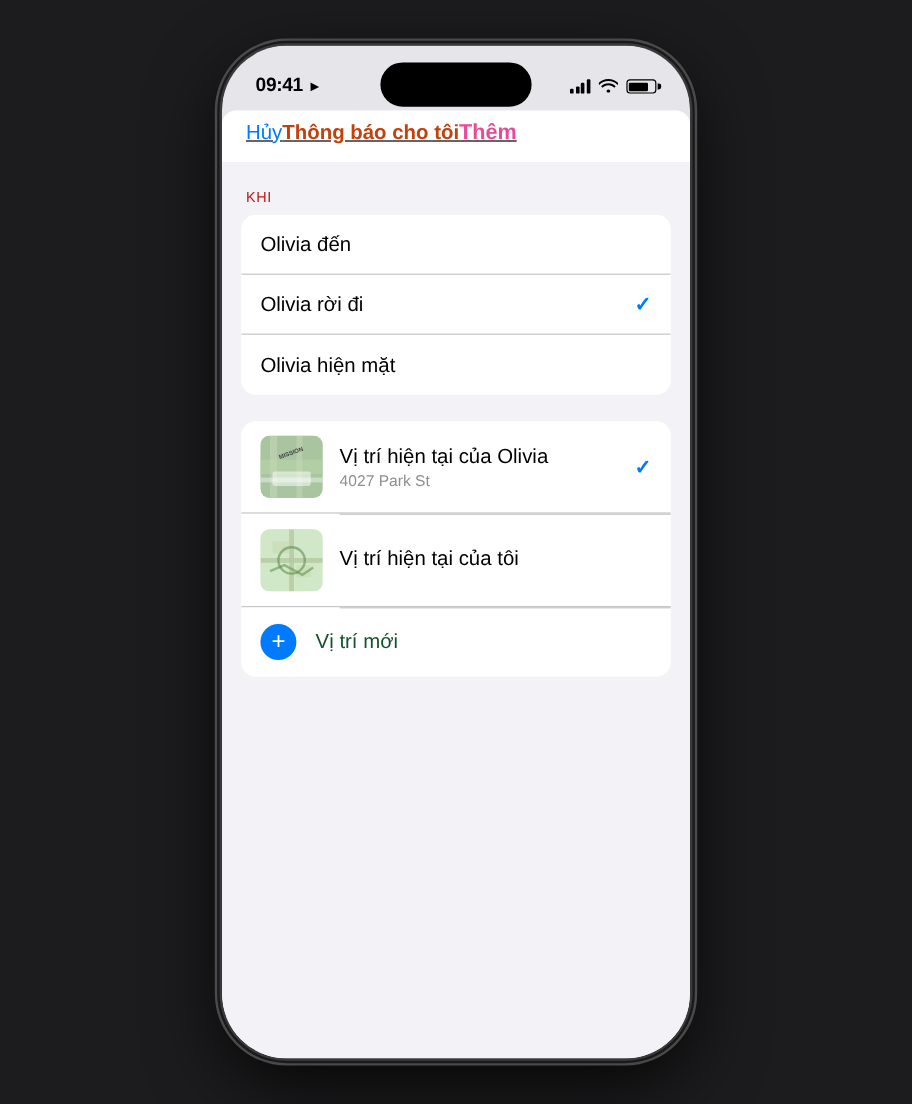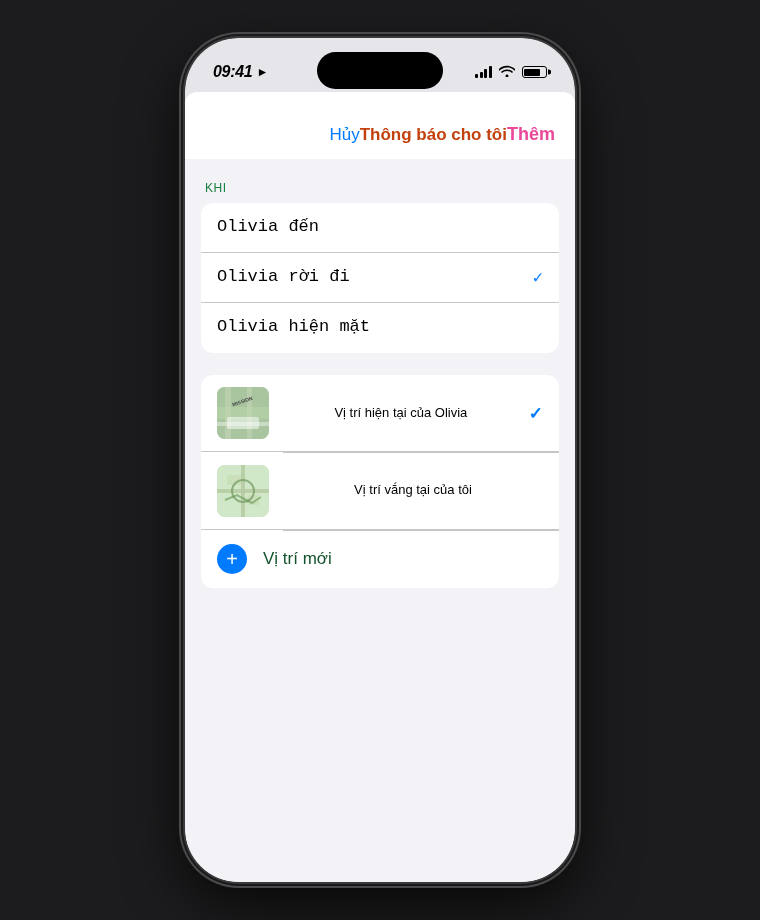--- a/index.html
+++ b/index.html
@@ -52,21 +52,20 @@
 
     
     .status-bar {
       display: flex;
       justify-content: space-between;
       align-items: center;
       padding: 14px 28px 0;
       height: 54px;
       position: relative;
       z-index: 5;
-      font-style: italic;
     }
 
     .status-time {
       font-size: 16px;
       font-weight: 600;
       color: #000;
       letter-spacing: -0.3px;
     }
 
     .status-icons {
@@ -123,25 +122,26 @@
       position: absolute;
       top: 54px;
       left: 0; right: 0; bottom: 0;
       background: #f2f2f7;
       border-radius: 12px 12px 0 0;
     }
 
     
     .nav-bar {
       display: flex;
-      justify-content: flex-end;
-      align-items: center;
-      padding: 32px 20px 14px;
+      justify-content: flex-start;
+      align-items: center;
+      padding: 8px 20px 14px;
       background: #fff;
       border-radius: 12px 12px 0 0;
+      text-decoration: underline;
     }
 
     .nav-cancel {
       font-size: 17px;
       color: #007aff;
       cursor: pointer;
     }
 
     .nav-title {
       font-size: 17px;
@@ -157,42 +157,41 @@
     }
 
     
     .section {
       margin-top: 22px;
     }
 
     .section-label {
       font-size: 12px;
       font-weight: 400;
-      color: #15803d;
+      color: #b91c1c;
       letter-spacing: 0.5px;
       text-transform: uppercase;
       margin-left: 20px;
       margin-bottom: 8px;
     }
 
     
     .card {
       background: #fff;
       border-radius: 12px;
       margin: 0 16px;
       overflow: hidden;
     }
 
     .card-item {
       display: flex;
-      align-items: flex-start;
+      align-items: flex-end;
       justify-content: space-between;
       padding: 14px 16px;
       min-height: 50px;
-      font-family: Liberation Mono, monospace;
     }
 
     .card-item:not(:last-child) {
       border-bottom: 0.5px solid #c6c6c8;
     }
 
     .card-item-text {
       font-size: 17px;
       color: #000;
     }
@@ -283,24 +282,23 @@
       height: 20px;
       border: 2px solid rgba(100,140,80,0.6);
       border-radius: 50%;
     }
 
     .location-info {
       flex: 1;
     }
 
     .location-title {
-      font-size: 13px;
+      font-size: 17px;
       color: #000;
       margin-bottom: 2px;
-      text-align: center;
     }
 
     .location-subtitle {
       font-size: 13px;
       color: #8e8e93;
     }
 
     .location-check {
       color: #007aff;
       font-size: 17px;
@@ -413,41 +411,42 @@
                   <rect x="0" y="20" width="52" height="12" fill="#b8d4a8" opacity="0.6"></rect>
                   <rect x="8" y="0" width="6" height="52" fill="#c8d8b8" opacity="0.5"></rect>
                   <rect x="30" y="0" width="5" height="52" fill="#c8d8b8" opacity="0.5"></rect>
                   <rect x="0" y="35" width="52" height="4" fill="rgba(255,255,255,0.4)"></rect>
                   <text x="26" y="16" text-anchor="middle" font-size="5" font-weight="700" fill="#444" transform="rotate(-20, 26, 16)">MISSION</text>
                 </svg>
               </div>
             </div>
             <div class="location-info">
               <div class="location-title">Vị trí hiện tại của Olivia</div>
+              <div class="location-subtitle">4027 Park St</div>
             </div>
             <span class="location-check">✓</span>
           </div>
 
           <div style="height:0.5px; background:#c6c6c8; margin-left:82px;"></div>
 
           <div class="location-item">
             <div class="map-thumbnail">
               <div class="map-thumb-2">
                 <svg width="52" height="52" viewBox="0 0 52 52" style="position:absolute;top:0;left:0;">
                   <rect width="52" height="52" fill="#d0e8c8"></rect>
                   <rect x="0" y="24" width="52" height="4" fill="rgba(180,200,160,0.8)"></rect>
                   <rect x="24" y="0" width="4" height="52" fill="rgba(180,200,160,0.8)"></rect>
                   <rect x="10" y="10" width="14" height="10" fill="rgba(200,220,180,0.7)" rx="1"></rect>
                   <rect x="30" y="30" width="12" height="10" fill="rgba(200,220,180,0.7)" rx="1"></rect>
                   <path d="M8 35 L20 30 L35 38 L44 32" stroke="rgba(100,150,80,0.6)" stroke-width="2" fill="none"></path>
                 </svg>
               </div>
             </div>
             <div class="location-info">
-              <div class="location-title">Vị trí vắng tại của tôi</div>
+              <div class="location-title">Vị trí hiện tại của tôi</div>
             </div>
           </div>
 
           <div style="height:0.5px; background:#c6c6c8; margin-left:82px;"></div>
 
           <div class="new-location-item">
             <div class="plus-circle">
               <span class="plus-circle-icon">+</span>
             </div>
             <span class="new-location-text">Vị trí mới</span>

